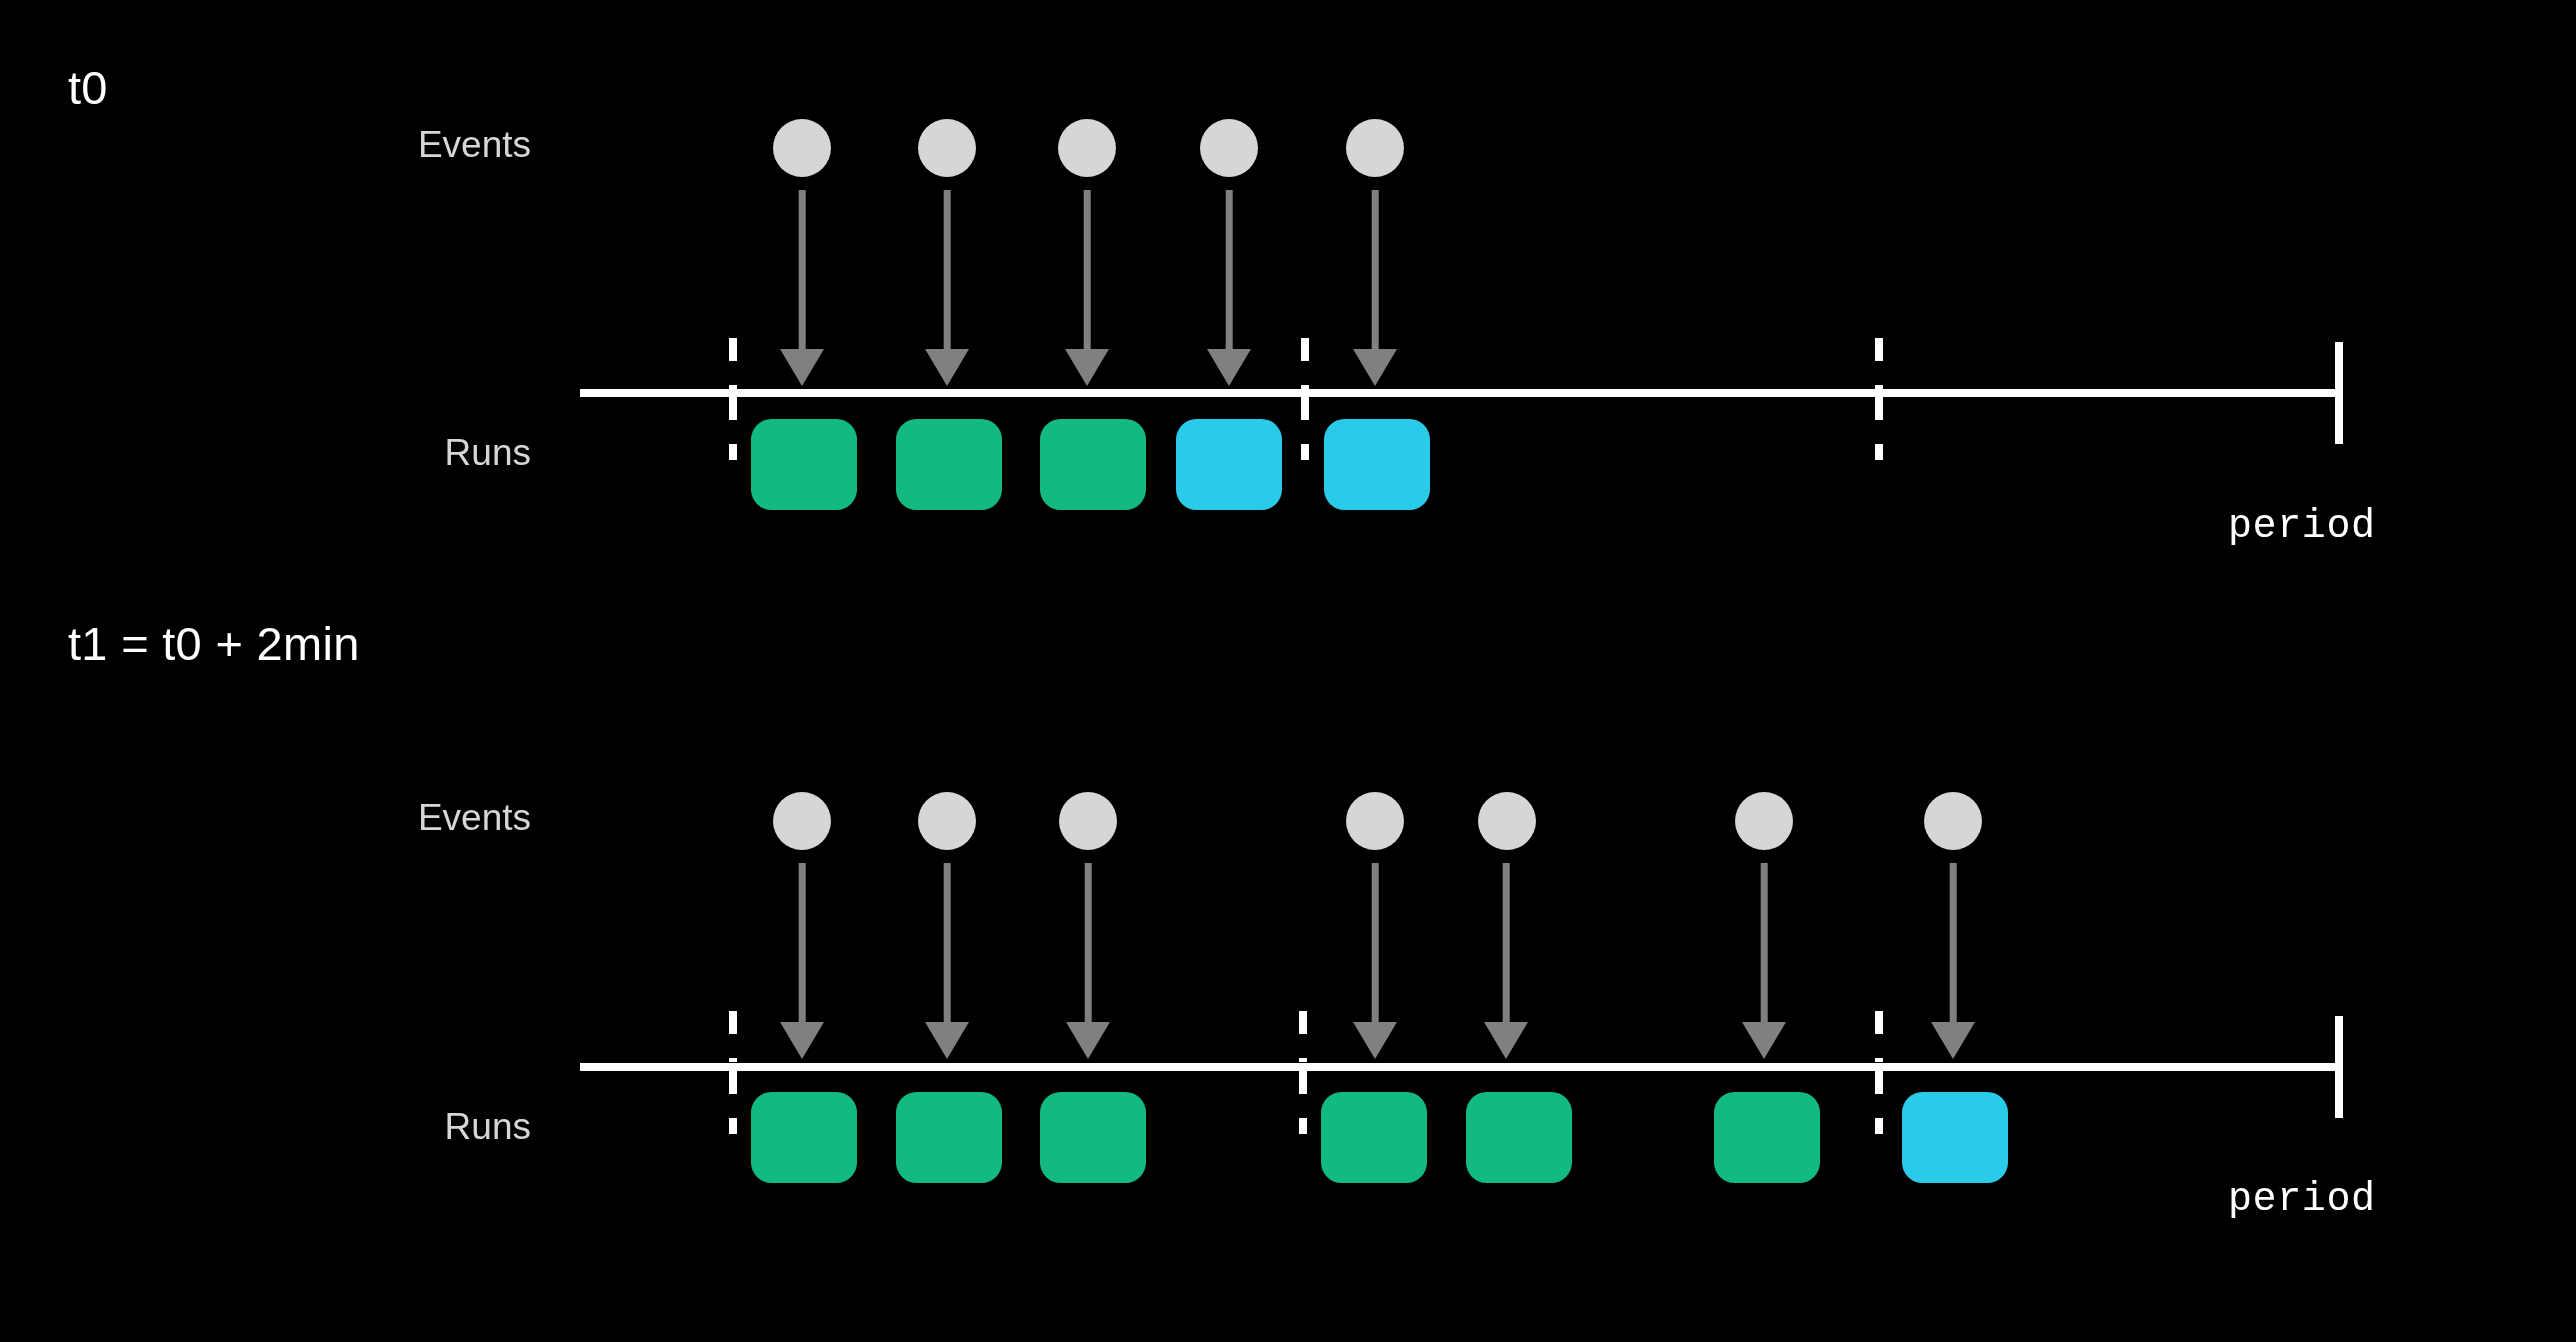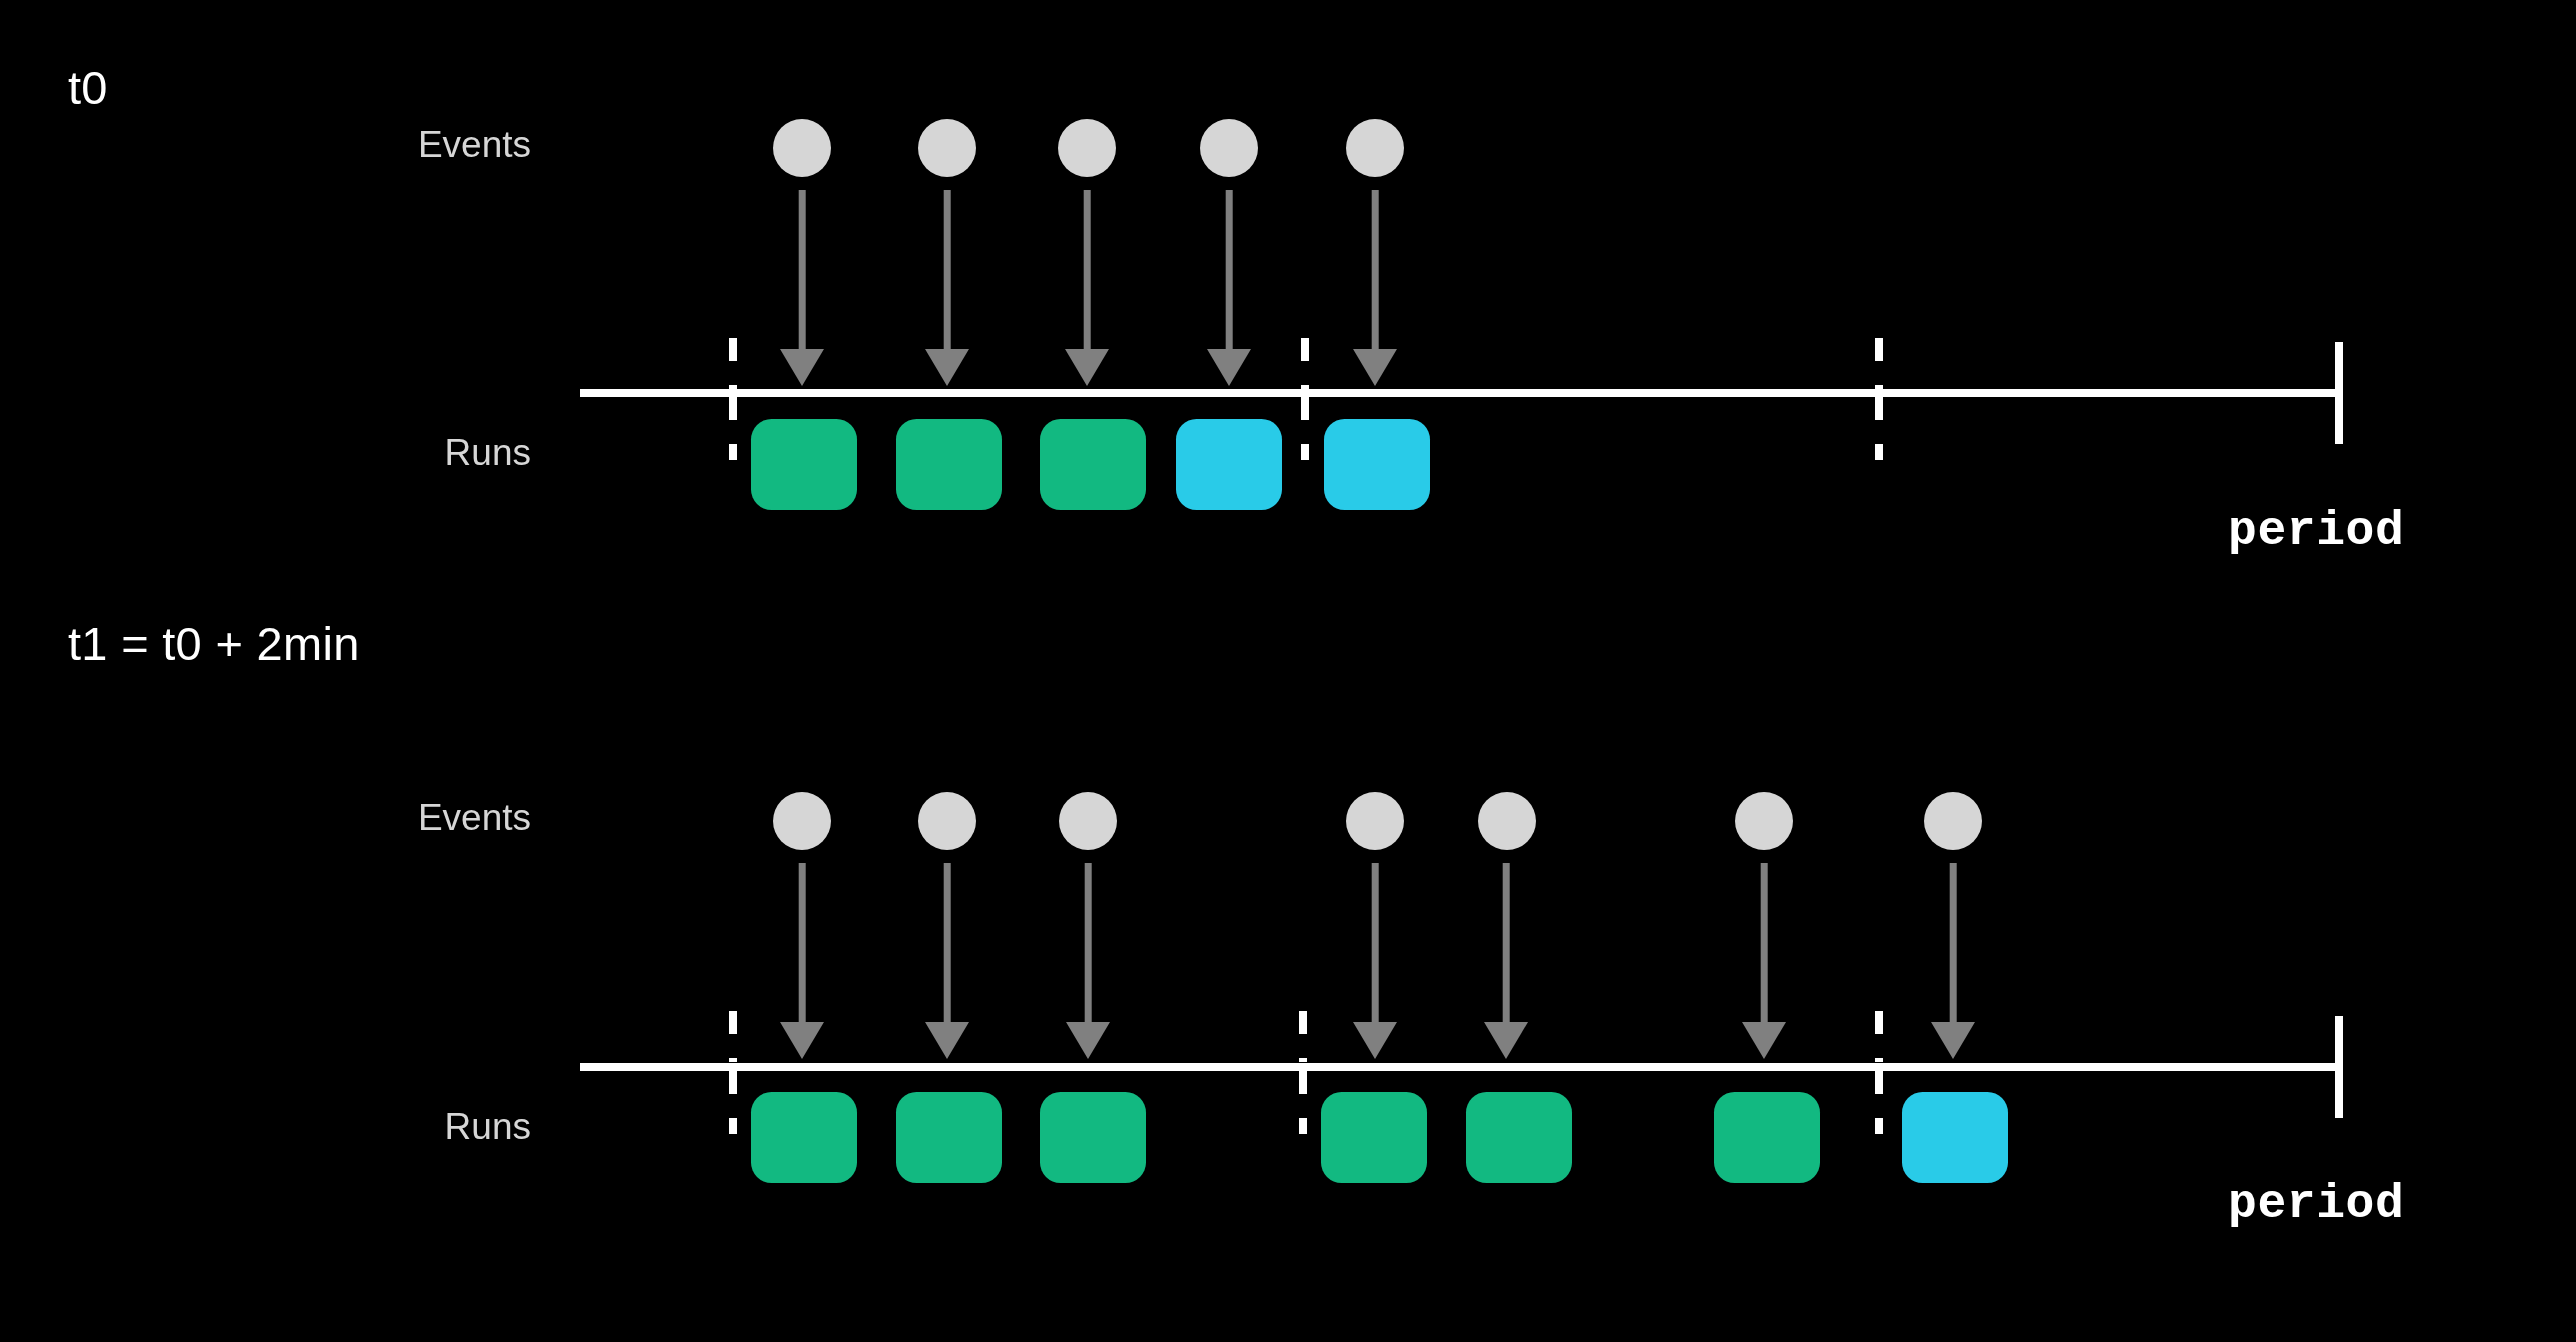--- a/index.html
+++ b/index.html
@@ -107,22 +107,22 @@
   .run-box {
     position: absolute;
     border-radius: 20.5px;
   }
 
   
   .period-caption {
     position: absolute;
     color: #ffffff;
     font-family: "Liberation Mono", "DejaVu Sans Mono", monospace;
-    font-size: 48px;
-    font-weight: 700;
+    font-size: 40px;
+    font-weight: 400;
     letter-spacing: 0.6px;
     white-space: nowrap;
   }
 </style>
 </head>
 <body>
 
 <div class="stage">
 
   <div>

